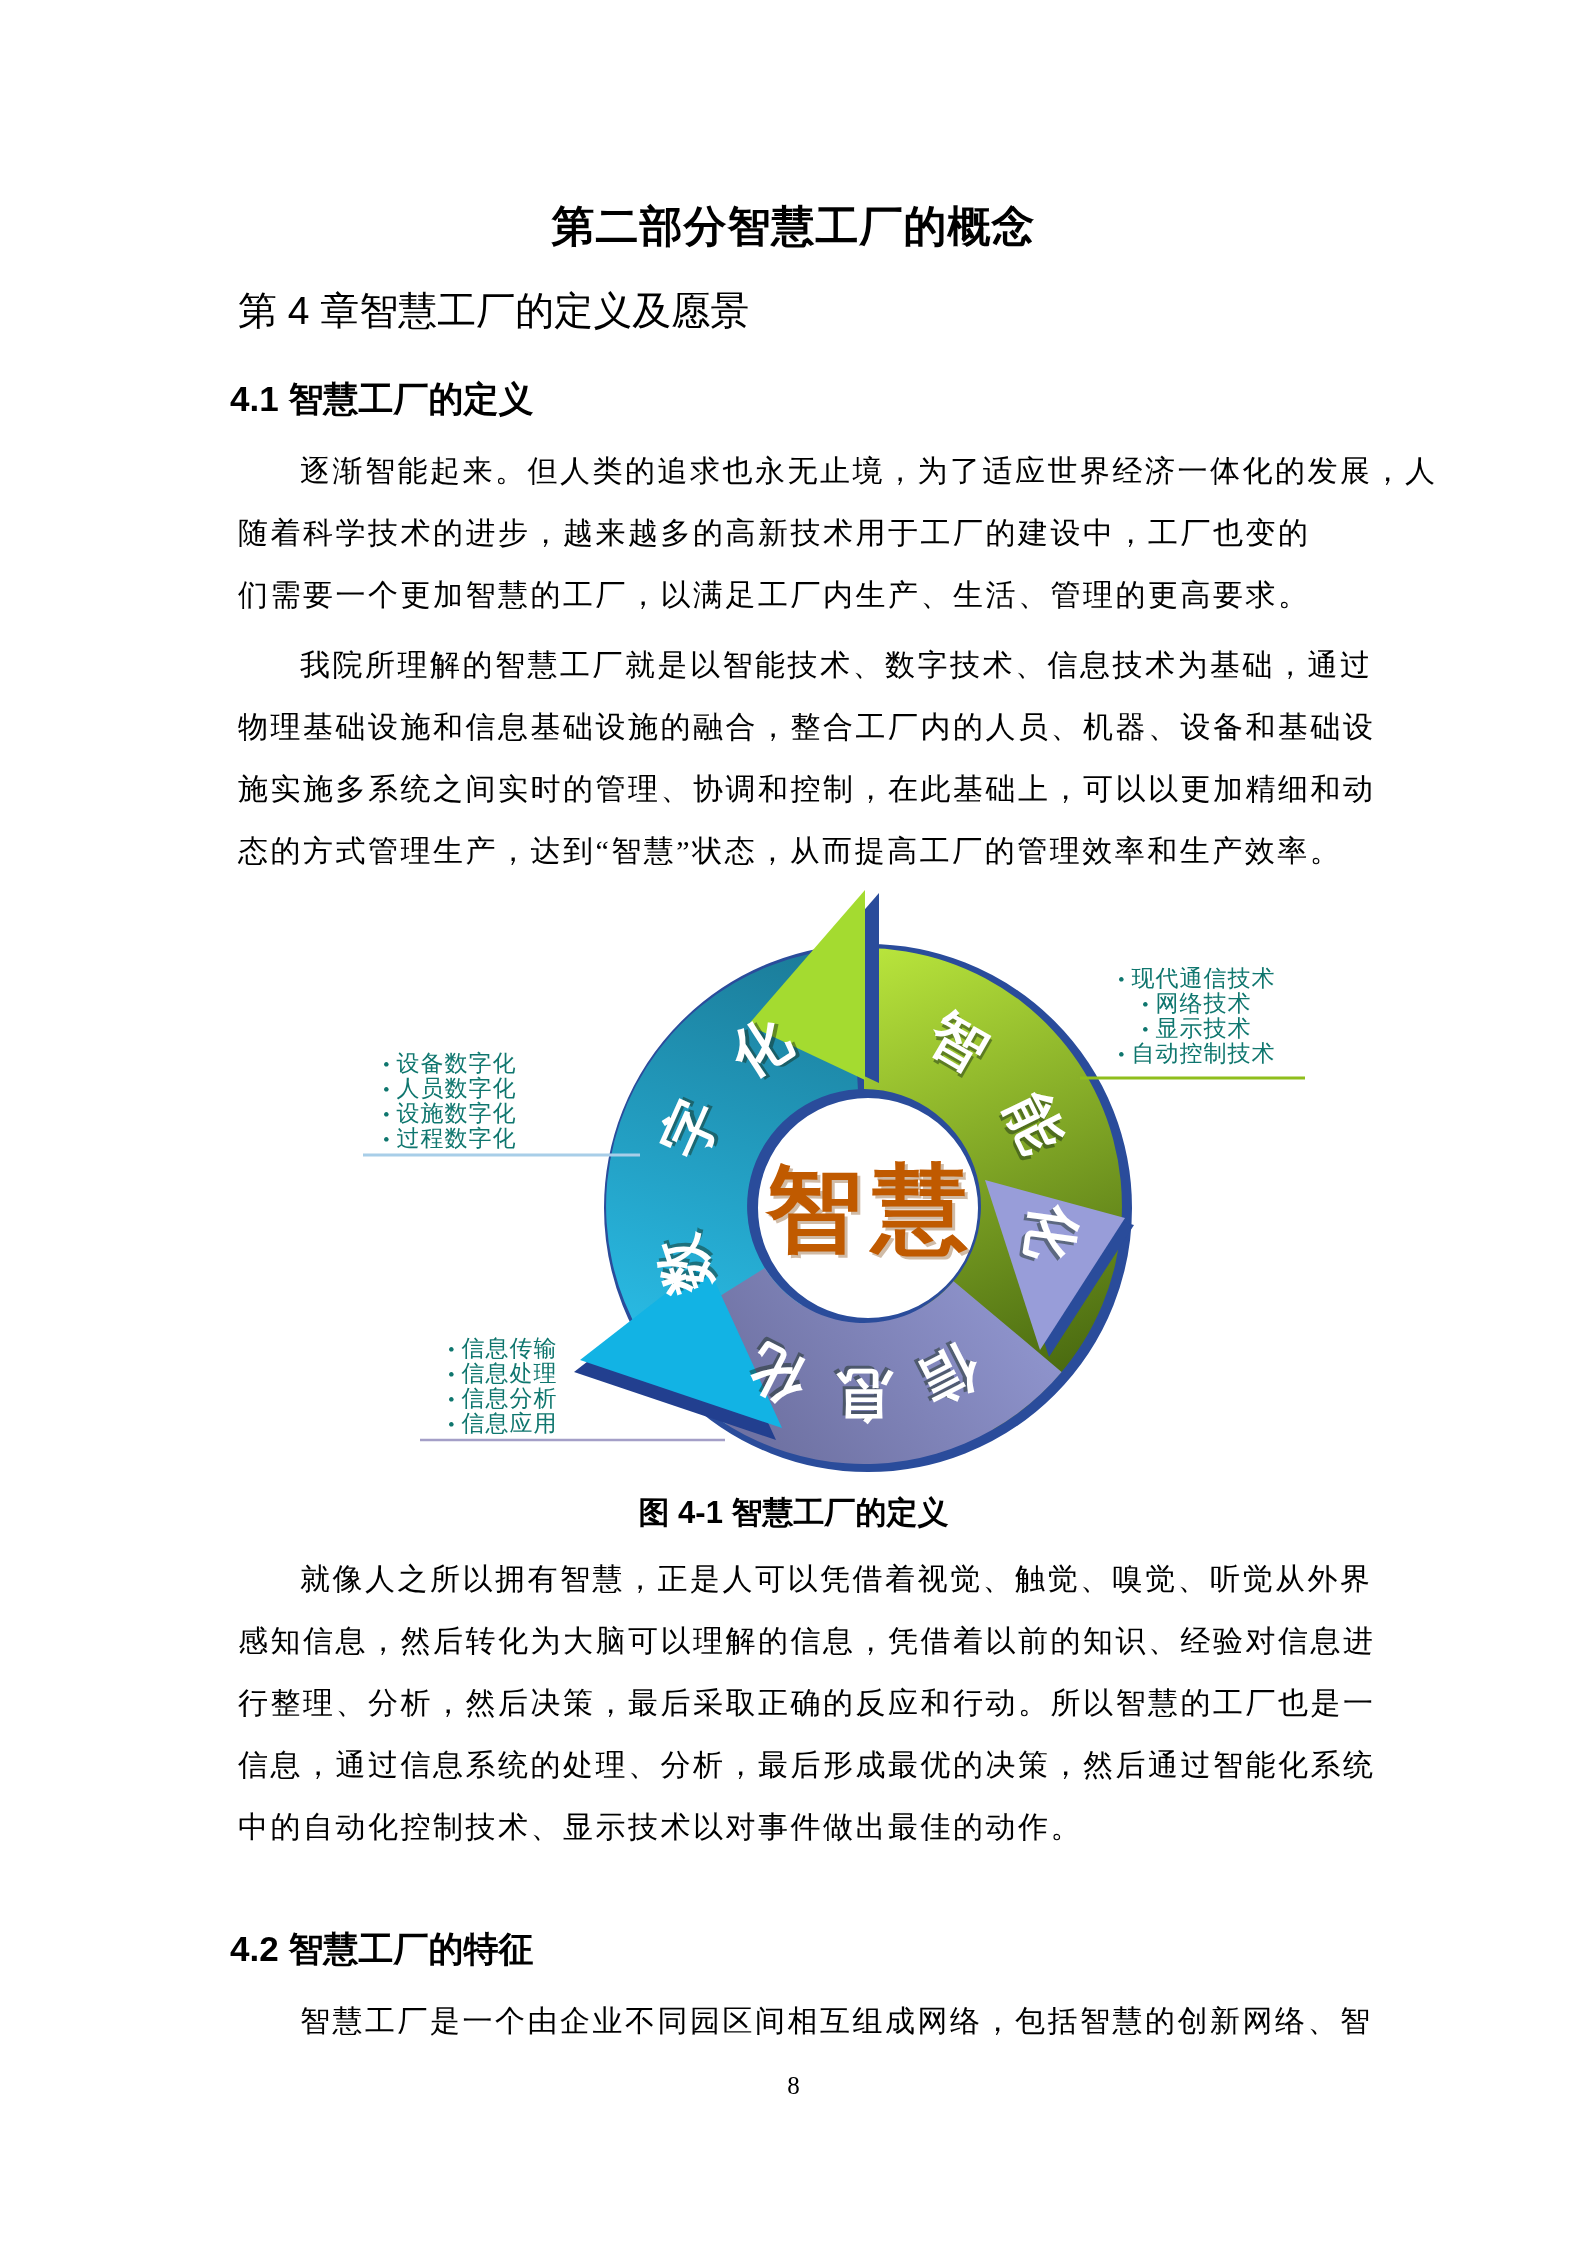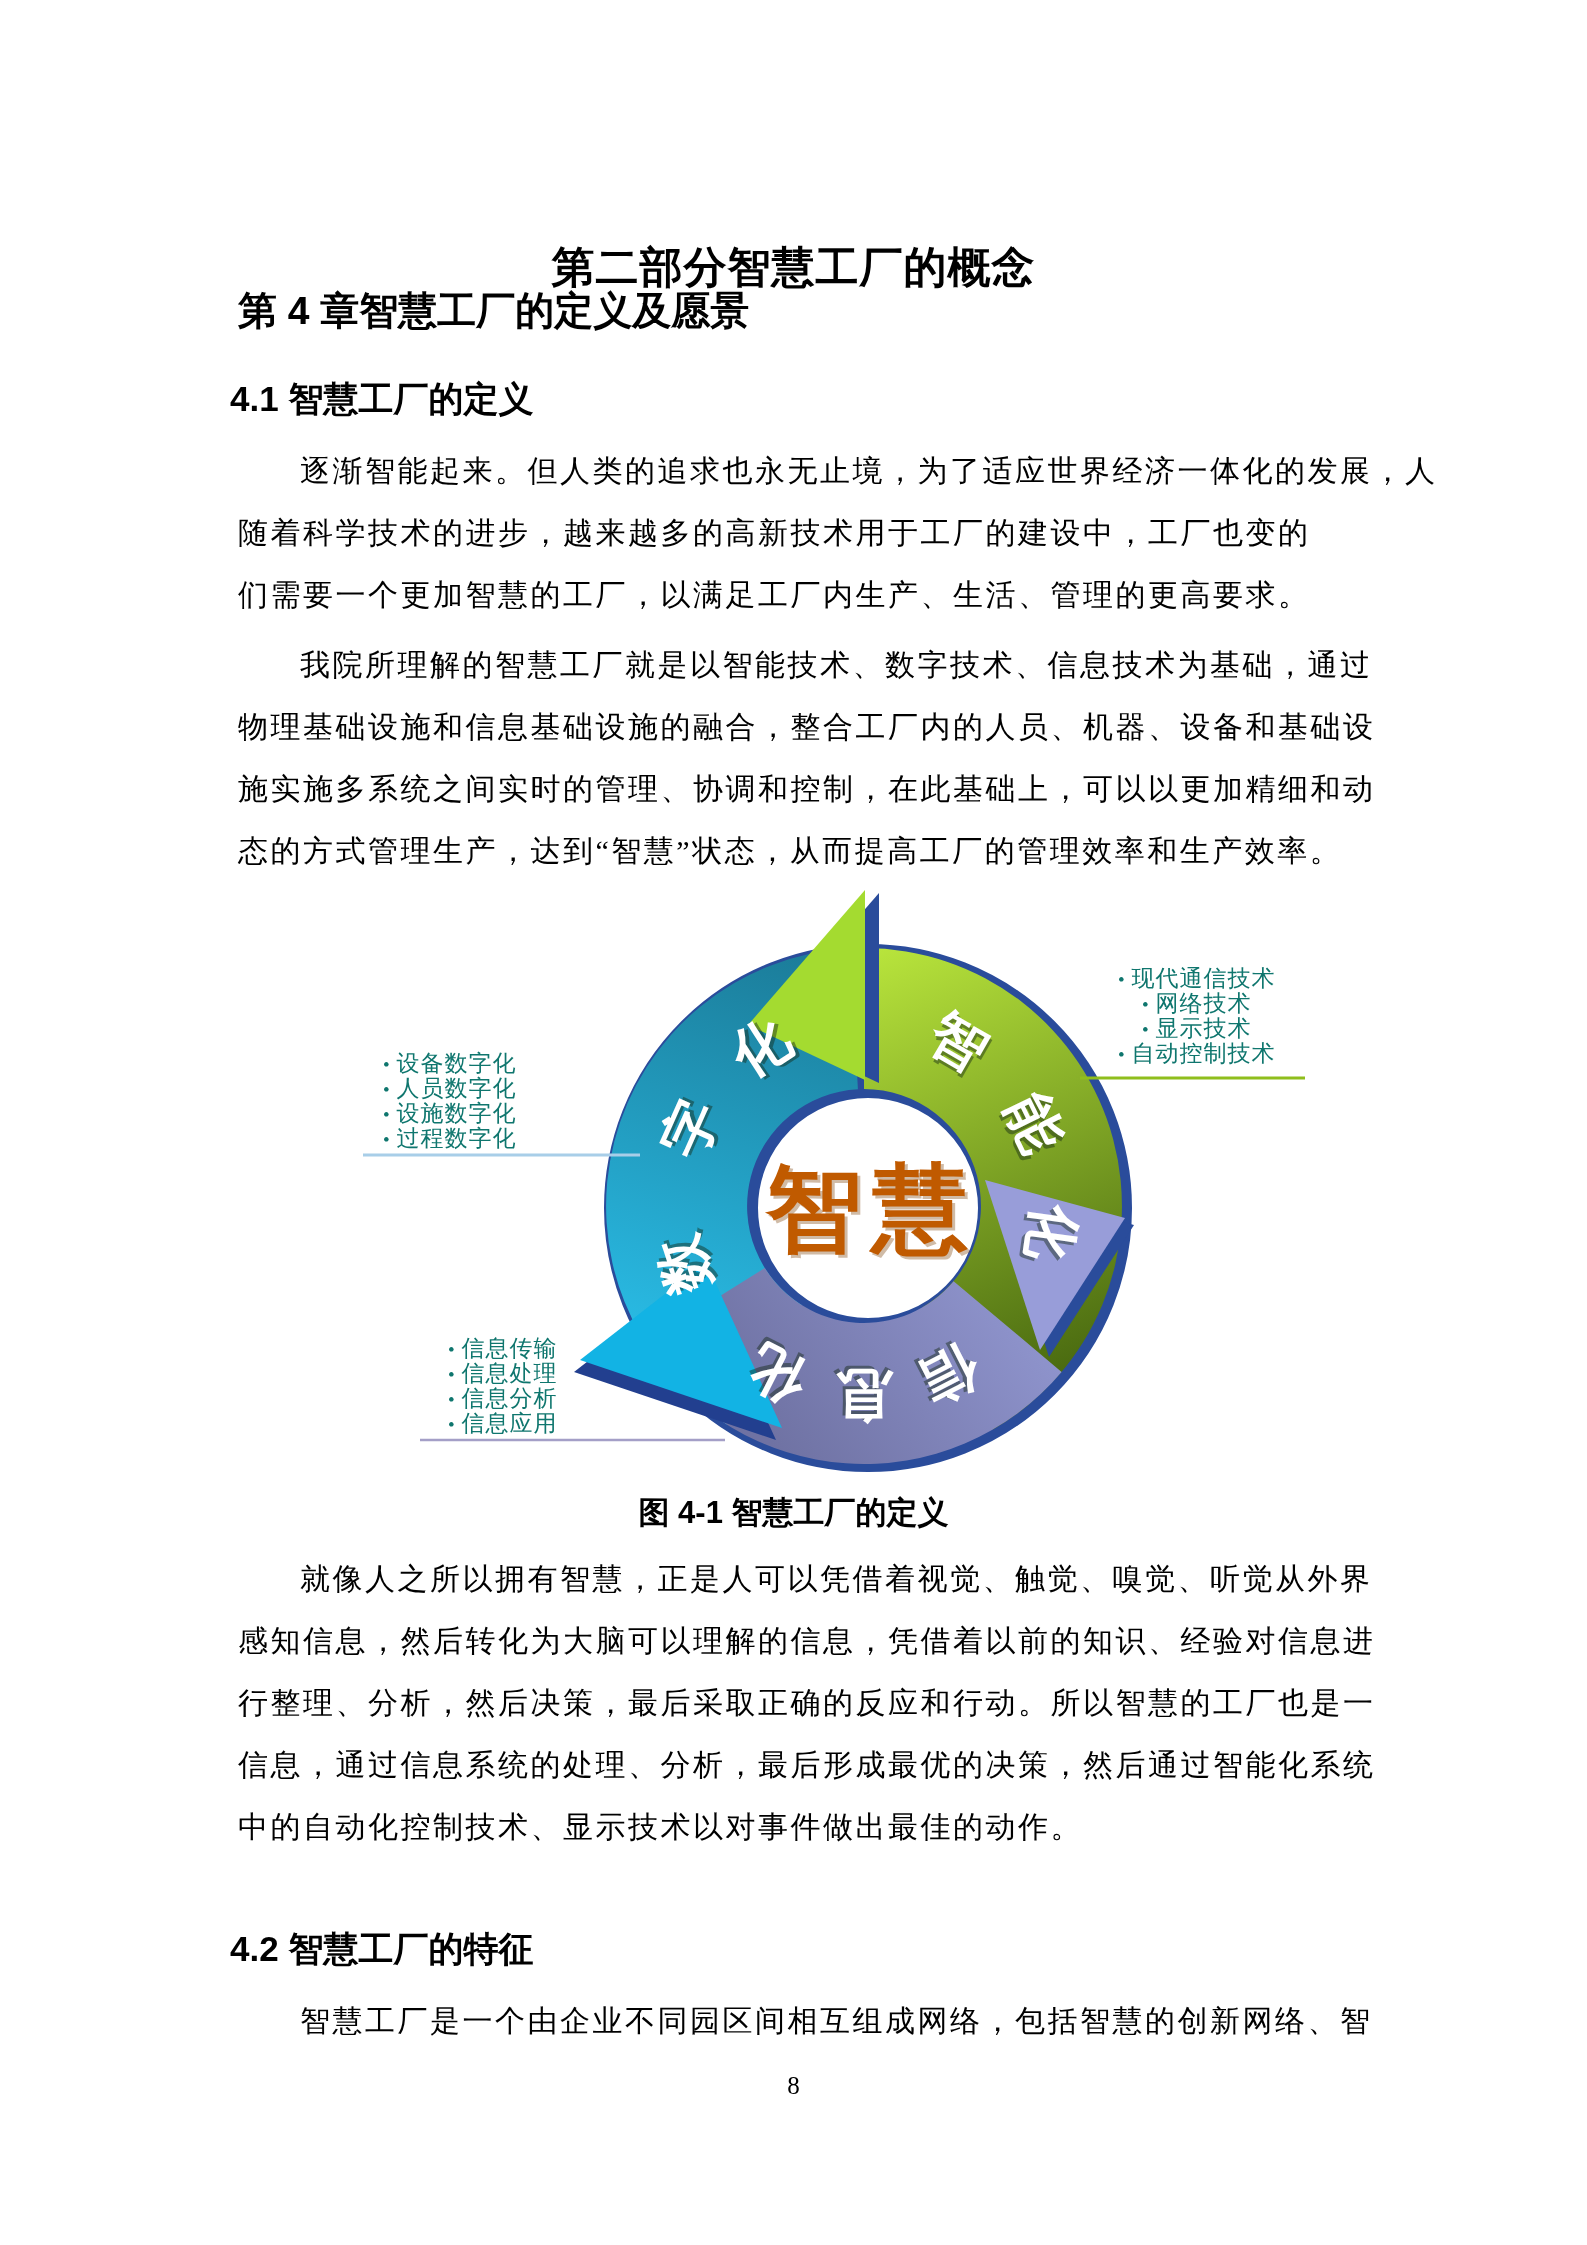--- a/index.html
+++ b/index.html
@@ -1,22 +1,22 @@
 <!DOCTYPE html>
 <html><head>
 <meta charset="utf-8">
 <style>
   html,body{margin:0;padding:0;background:#888;}
   .page{position:relative;width:1587px;height:2245px;background:#fff;margin:0 auto;overflow:hidden;
         font-family:"Liberation Serif","DejaVu Serif",serif;color:#000;}
   .doc-title{position:absolute;top:198px;left:0;width:100%;text-align:center;
              font-family:"Liberation Sans","DejaVu Sans",sans-serif;font-weight:bold;
-             font-size:43px;letter-spacing:1px;margin-top:41px;}
+             font-size:43px;letter-spacing:1px;}
   .chapter{position:absolute;top:284px;left:238px;
-           font-family:"Liberation Sans","DejaVu Sans",sans-serif;font-weight:bold;font-size:39px;}
+           font-family:"Liberation Sans","DejaVu Sans",sans-serif;font-weight:normal;font-size:39px;}
   .section{position:absolute;left:230px;
            font-family:"Liberation Sans","DejaVu Sans",sans-serif;font-weight:bold;font-size:35px;}
   .s41{top:376px;} .s42{top:1926px;}
   .para{position:absolute;left:238px;width:1130px;}
   .p1{top:440px;} .p2{top:634px;} .p3{top:1548px;} .p4{top:1990px;}
   .bodyline{height:62px;line-height:62px;font-size:30px;letter-spacing:2.5px;white-space:nowrap;}
   .para .bodyline:first-child{text-indent:62px;}
   .fig-caption{position:absolute;top:1492px;left:0;width:100%;text-align:center;
                font-family:"Liberation Sans","DejaVu Sans",sans-serif;font-weight:bold;font-size:31px;}
   .page-number{position:absolute;top:2072px;left:0;width:100%;text-align:center;font-size:25px;}

